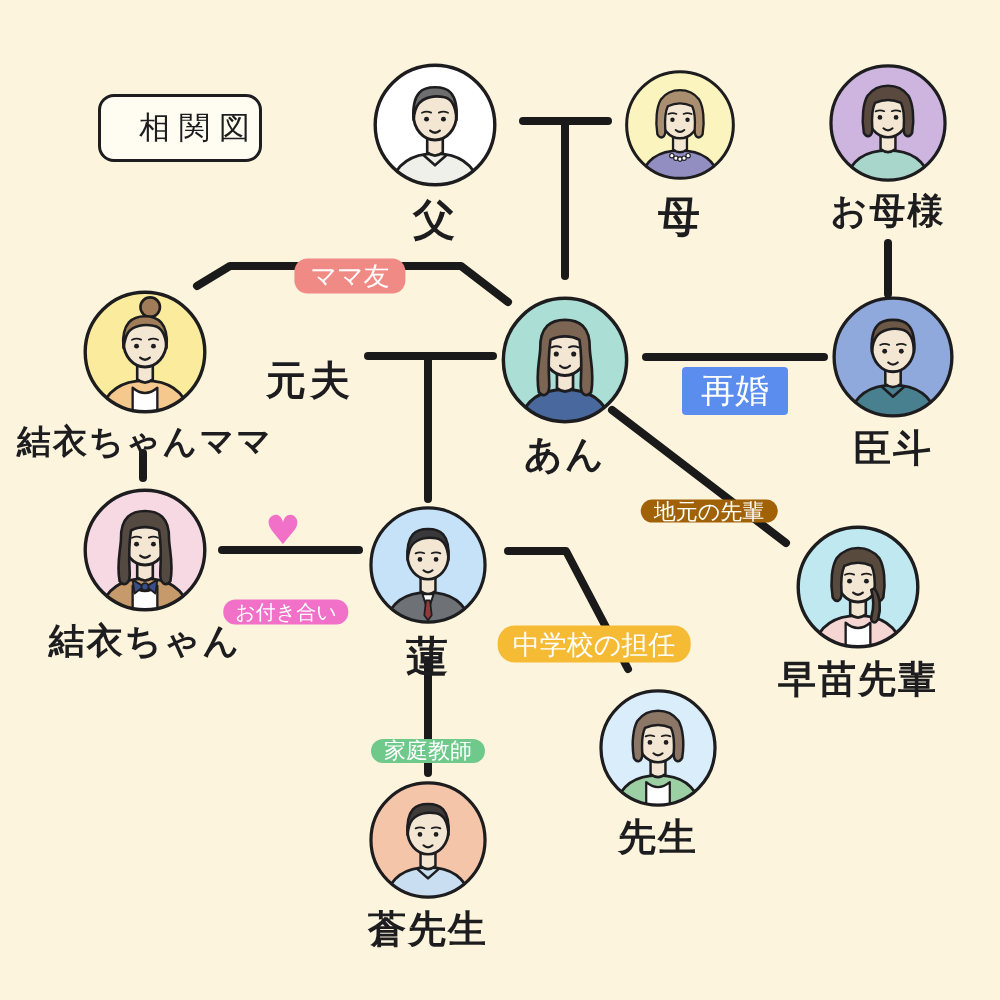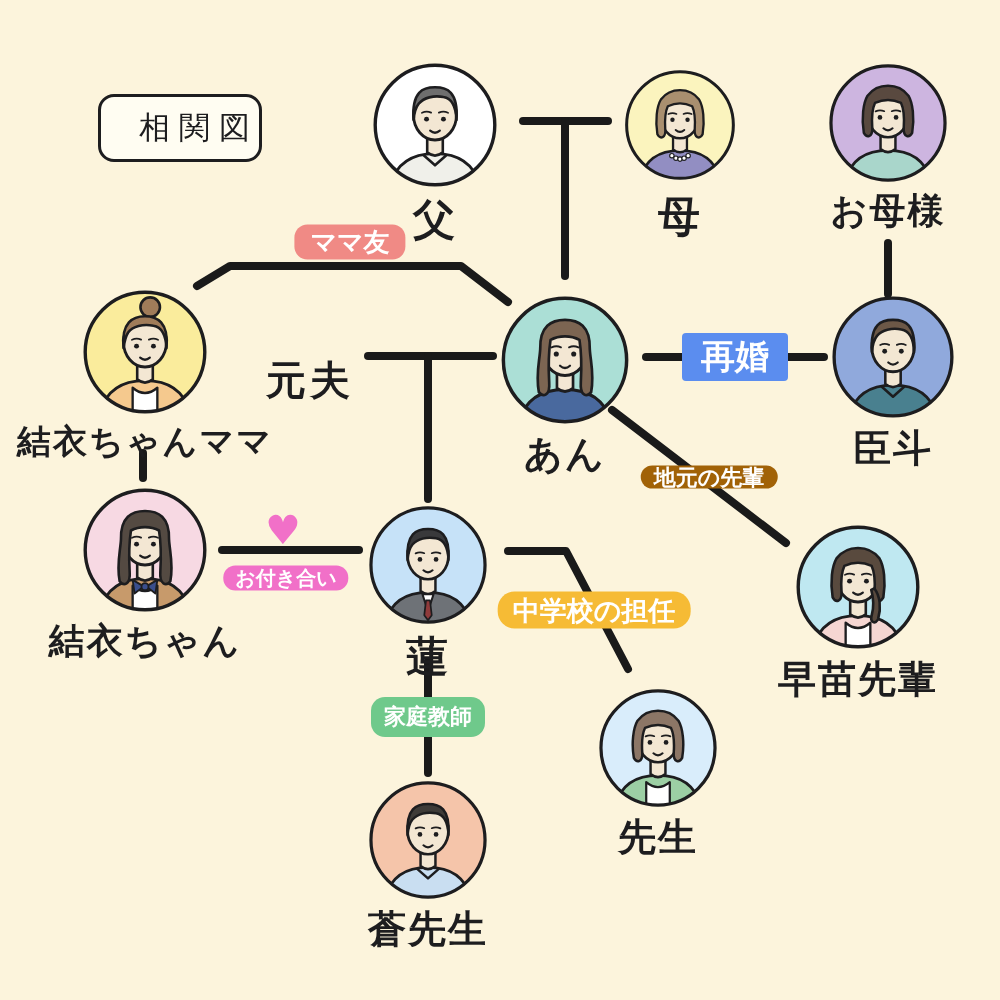--- a/index.html
+++ b/index.html
@@ -7,22 +7,22 @@
           font-family:"DejaVu Sans","Liberation Sans",sans-serif;color:#1d1d1f;}
   .lines{position:absolute;left:0;top:0;}
   .title-box{position:absolute;left:98px;top:94px;width:158px;height:62px;background:#FFFDF2;
              border:3.5px solid #1d1d1f;border-radius:16px;display:flex;align-items:center;
              justify-content:flex-end;}
   .title-box span{font-size:31px;letter-spacing:9px;padding-left:9px;}
   .node{position:absolute;}
   .avatar,.avatar svg{width:100%;height:100%;display:block;}
   .plabel{position:absolute;top:100%;left:50%;transform:translateX(-50%);margin-top:2px;
           font-weight:bold;font-size:38px;letter-spacing:2px;white-space:nowrap;}
-  .badge{position:absolute;transform:translate(-50%,-50%);color:#fff;font-weight:bold;
-         white-space:nowrap;display:flex;align-items:center;justify-content:center;}
+  .badge{position:absolute;transform:translate(-50%,-50%);color:#fff;font-weight:normal;
+         white-space:nowrap;display:flex;align-items:center;justify-content:center;margin-top:34px;}
   .rel-text{position:absolute;transform:translate(-50%,-50%);font-weight:bold;font-size:40px;
             letter-spacing:4px;white-space:nowrap;margin-top:24px;}
   .heart{position:absolute;transform:translate(-50%,-50%);font-size:40px;line-height:1;}
 </style>
 </head>
 <body>
 
 <div class="canvas">
 
   <svg class="lines" width="1000" height="1000" viewBox="0 0 1000 1000">
@@ -411,15 +411,15 @@
     <div class="plabel">蒼先生</div>
   </div>
 
   <div class="badge" style="left: 350px; top: 242px; height: 35px; padding: 0px 16px; border-radius: 13px; font-size: 26px; background-color: rgb(240, 138, 133);">ママ友</div>
   <div class="rel-text" style="left:310px;top:356px">元夫</div>
   <div class="badge" style="left: 735px; top: 357px; height: 48px; padding: 0px 19px; border-radius: 4px; font-size: 34px; background-color: rgb(91, 141, 239);">再婚</div>
   <div class="badge" style="left: 709px; top: 477px; height: 23px; padding: 0px 13px; border-radius: 13px; font-size: 22px; background-color: #a16207;">地元の先輩</div>
   <div class="heart" style="left: 283px; top: 530px; color: rgb(241, 112, 200);">♥</div>
   <div class="badge" style="left: 286px; top: 578px; height: 25px; padding: 0px 12px; border-radius: 12px; font-size: 20px; background-color: rgb(241, 112, 200);">お付き合い</div>
   <div class="badge" style="left: 594px; top: 610px; height: 37px; padding: 0px 15px; border-radius: 17px; font-size: 27px; background-color: rgb(246, 187, 53);">中学校の担任</div>
-  <div class="badge" style="left: 428px; top: 717px; height: 40px; padding: 0px 13px; border-radius: 14px; font-size: 22px; background-color: rgb(111, 201, 139);">家庭教師</div>
+  <div class="badge" style="left: 428px; top: 717px; height: 24px; padding: 0px 13px; border-radius: 14px; font-size: 22px; background-color: rgb(111, 201, 139);">家庭教師</div>
 
 </div>
 
 </body></html>

